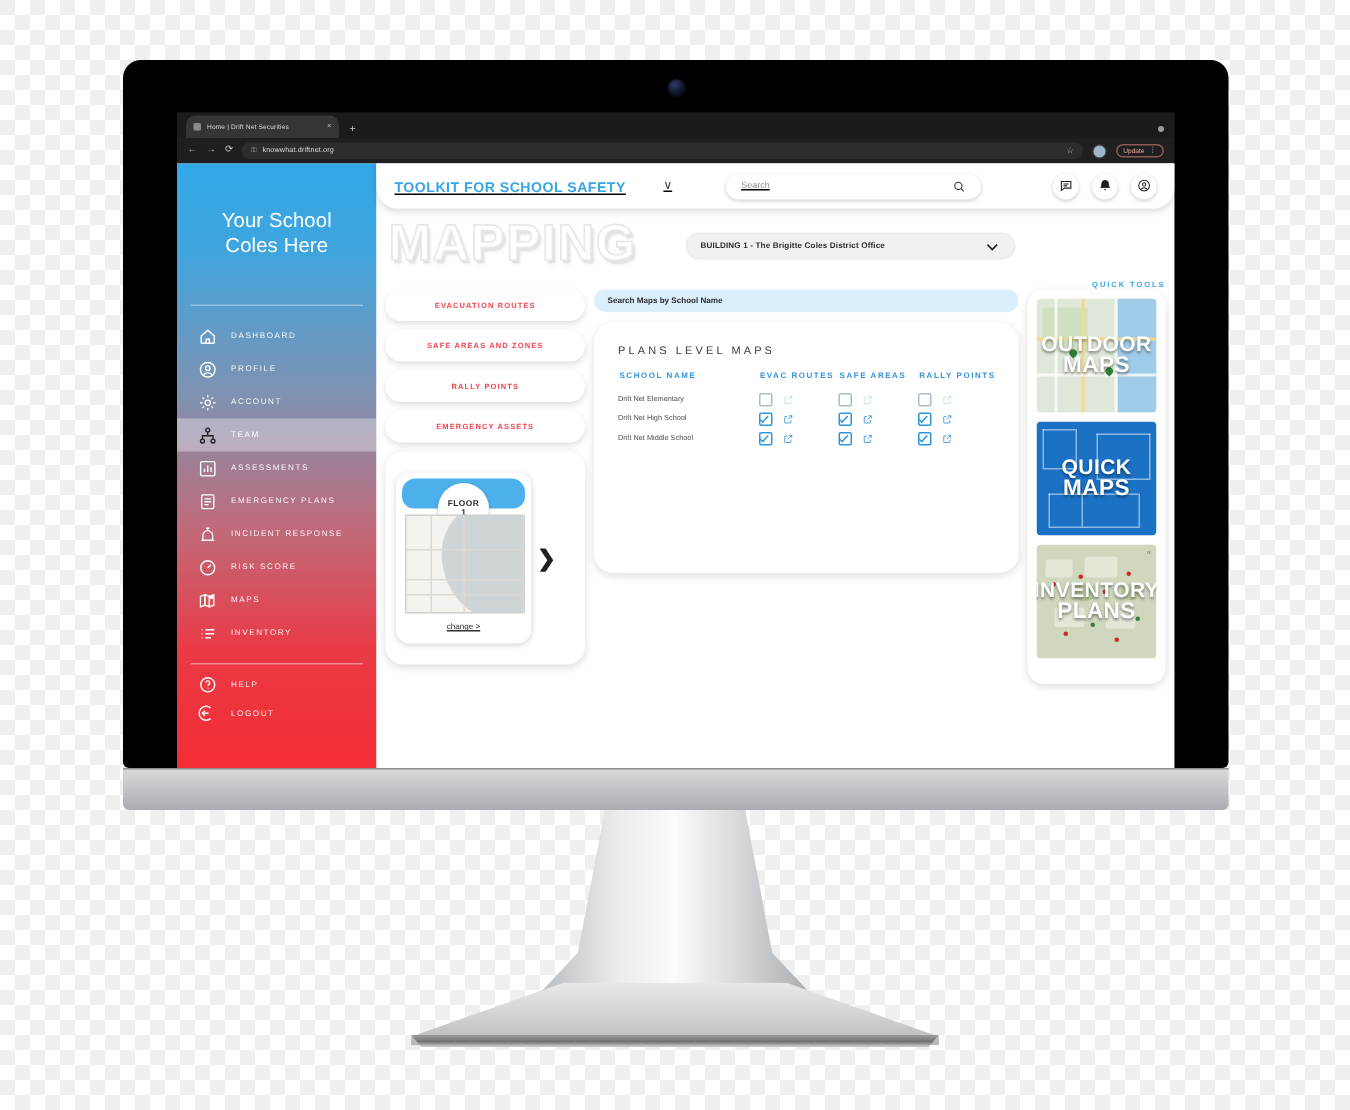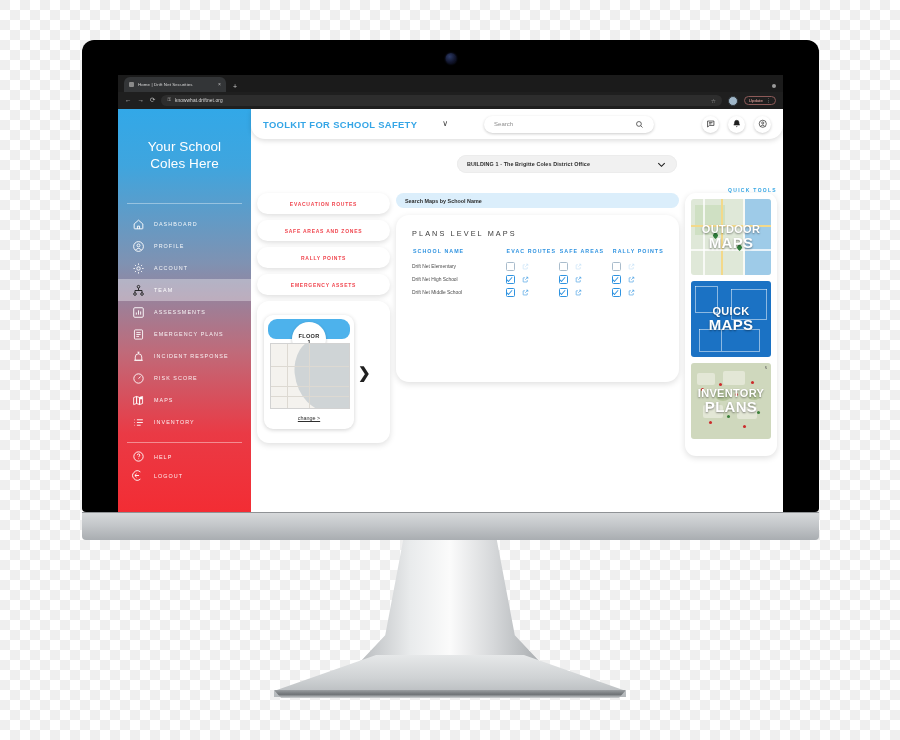--- a/index.html
+++ b/index.html
@@ -62,21 +62,21 @@
   .nav-ico svg{width:13px;height:13px;display:block;}
   .nav-lbl{font-size:5.4px;letter-spacing:1.05px;color:rgba(255,255,255,.92);white-space:nowrap;}
   .nav-item.active .nav-lbl{color:#ffffff;}
   .foot-div{height:1px;background:rgba(255,255,255,.42);margin:9px 9px 4px;}
   .foot .nav-item{height:19px;}
 
   
   #main{flex:1;position:relative;background:#fff;}
   .topbar{height:30px;background:#fff;border-radius:0 0 14px 14px;
     box-shadow:0 2px 5px rgba(0,0,0,.13);display:flex;align-items:center;padding:0 12px;
-    position:relative;z-index:6;}
+    position:relative;z-index:6;text-decoration:underline;}
   .tk-title{font-size:9.4px;font-weight:700;color:#34a5e6;letter-spacing:.35px;}
   .tk-caret{margin-left:25px;font-size:8px;color:#3c3c3c;line-height:1;}
   .hsearch{margin-left:36px;width:150px;height:17px;border-radius:9px;background:#fff;
     box-shadow:0 1px 3px rgba(0,0,0,.2);display:flex;align-items:center;padding:0 10px;}
   .hsearch span{font-size:6px;color:#8d8d8d;}
   .hsearch svg{margin-left:auto;width:9px;height:9px;}
   .tb-icons{margin-left:auto;display:flex;align-items:center;gap:9px;}
   .tb-ic{width:17px;height:17px;border-radius:50%;background:#fff;
     box-shadow:0 1px 3px rgba(0,0,0,.2);display:flex;align-items:center;justify-content:center;}
   .tb-ic svg{width:9.5px;height:9.5px;}
@@ -143,21 +143,21 @@
   .ext{width:7px;height:7px;flex:none;}
   .ext svg{width:7px;height:7px;display:block;}
   .ext.dim svg{opacity:.3;}
 
   
   .colC{width:92px;flex:none;}
   .qt-card{background:#fff;border-radius:11px;box-shadow:0 2px 6px rgba(0,0,0,.13);
     padding:6px;display:flex;flex-direction:column;gap:6px;height:263px;box-sizing:border-box;}
   .qt-tile{height:76px;border-radius:3px;position:relative;overflow:hidden;
     display:flex;flex-direction:column;align-items:center;justify-content:center;}
-  .qt-t1{font-size:11px;font-weight:700;color:#fff;letter-spacing:.3px;line-height:1;
+  .qt-t1{font-size:14px;font-weight:700;color:#fff;letter-spacing:.3px;line-height:1;
     text-shadow:0 1px 2px rgba(0,0,0,.45);position:relative;z-index:3;}
   .qt-t2{font-size:15px;font-weight:700;color:#fff;letter-spacing:.3px;line-height:1.05;
     text-shadow:0 1px 2px rgba(0,0,0,.45);position:relative;z-index:3;}
   
   .art-out{position:absolute;inset:0;background:#dfe8d8;}
   .art-out .water{position:absolute;right:0;top:0;width:26px;height:100%;background:#9ecbe8;}
   .art-out .park{position:absolute;left:4px;top:6px;width:30px;height:30px;background:#cfe0c3;}
   .art-out .rd{position:absolute;background:#f3d98a;}
   .art-out .rd2{position:absolute;background:#ffffff;opacity:.75;}
   .art-out .pin{position:absolute;width:5px;height:5px;background:#2f7d3b;border-radius:50% 50% 50% 0;
@@ -394,20 +394,21 @@
                 <svg viewBox="0 0 24 24" fill="none" stroke="#1f1f1f" stroke-width="1.7">
                   <circle cx="12" cy="12" r="9"></circle>
                   <circle cx="12" cy="10" r="2.7"></circle>
                   <path d="M6.8 18.6a6 6 0 0 1 10.4 0"></path>
                 </svg>
               </span>
           </div>
         </div>
 
         <div class="hero">
+          <div class="mapping">MAPPING</div>
           <div class="bldg">
             <span>BUILDING 1 - The Brigitte Coles District Office</span>
             <svg viewBox="0 0 24 24" fill="none" stroke="#1f1f1f" stroke-width="2.4">
                 <path d="M5 9l7 7 7-7"></path>
               </svg>
           </div>
           <div class="qt-label">QUICK TOOLS</div>
         </div>
 
         <div class="body-row">

